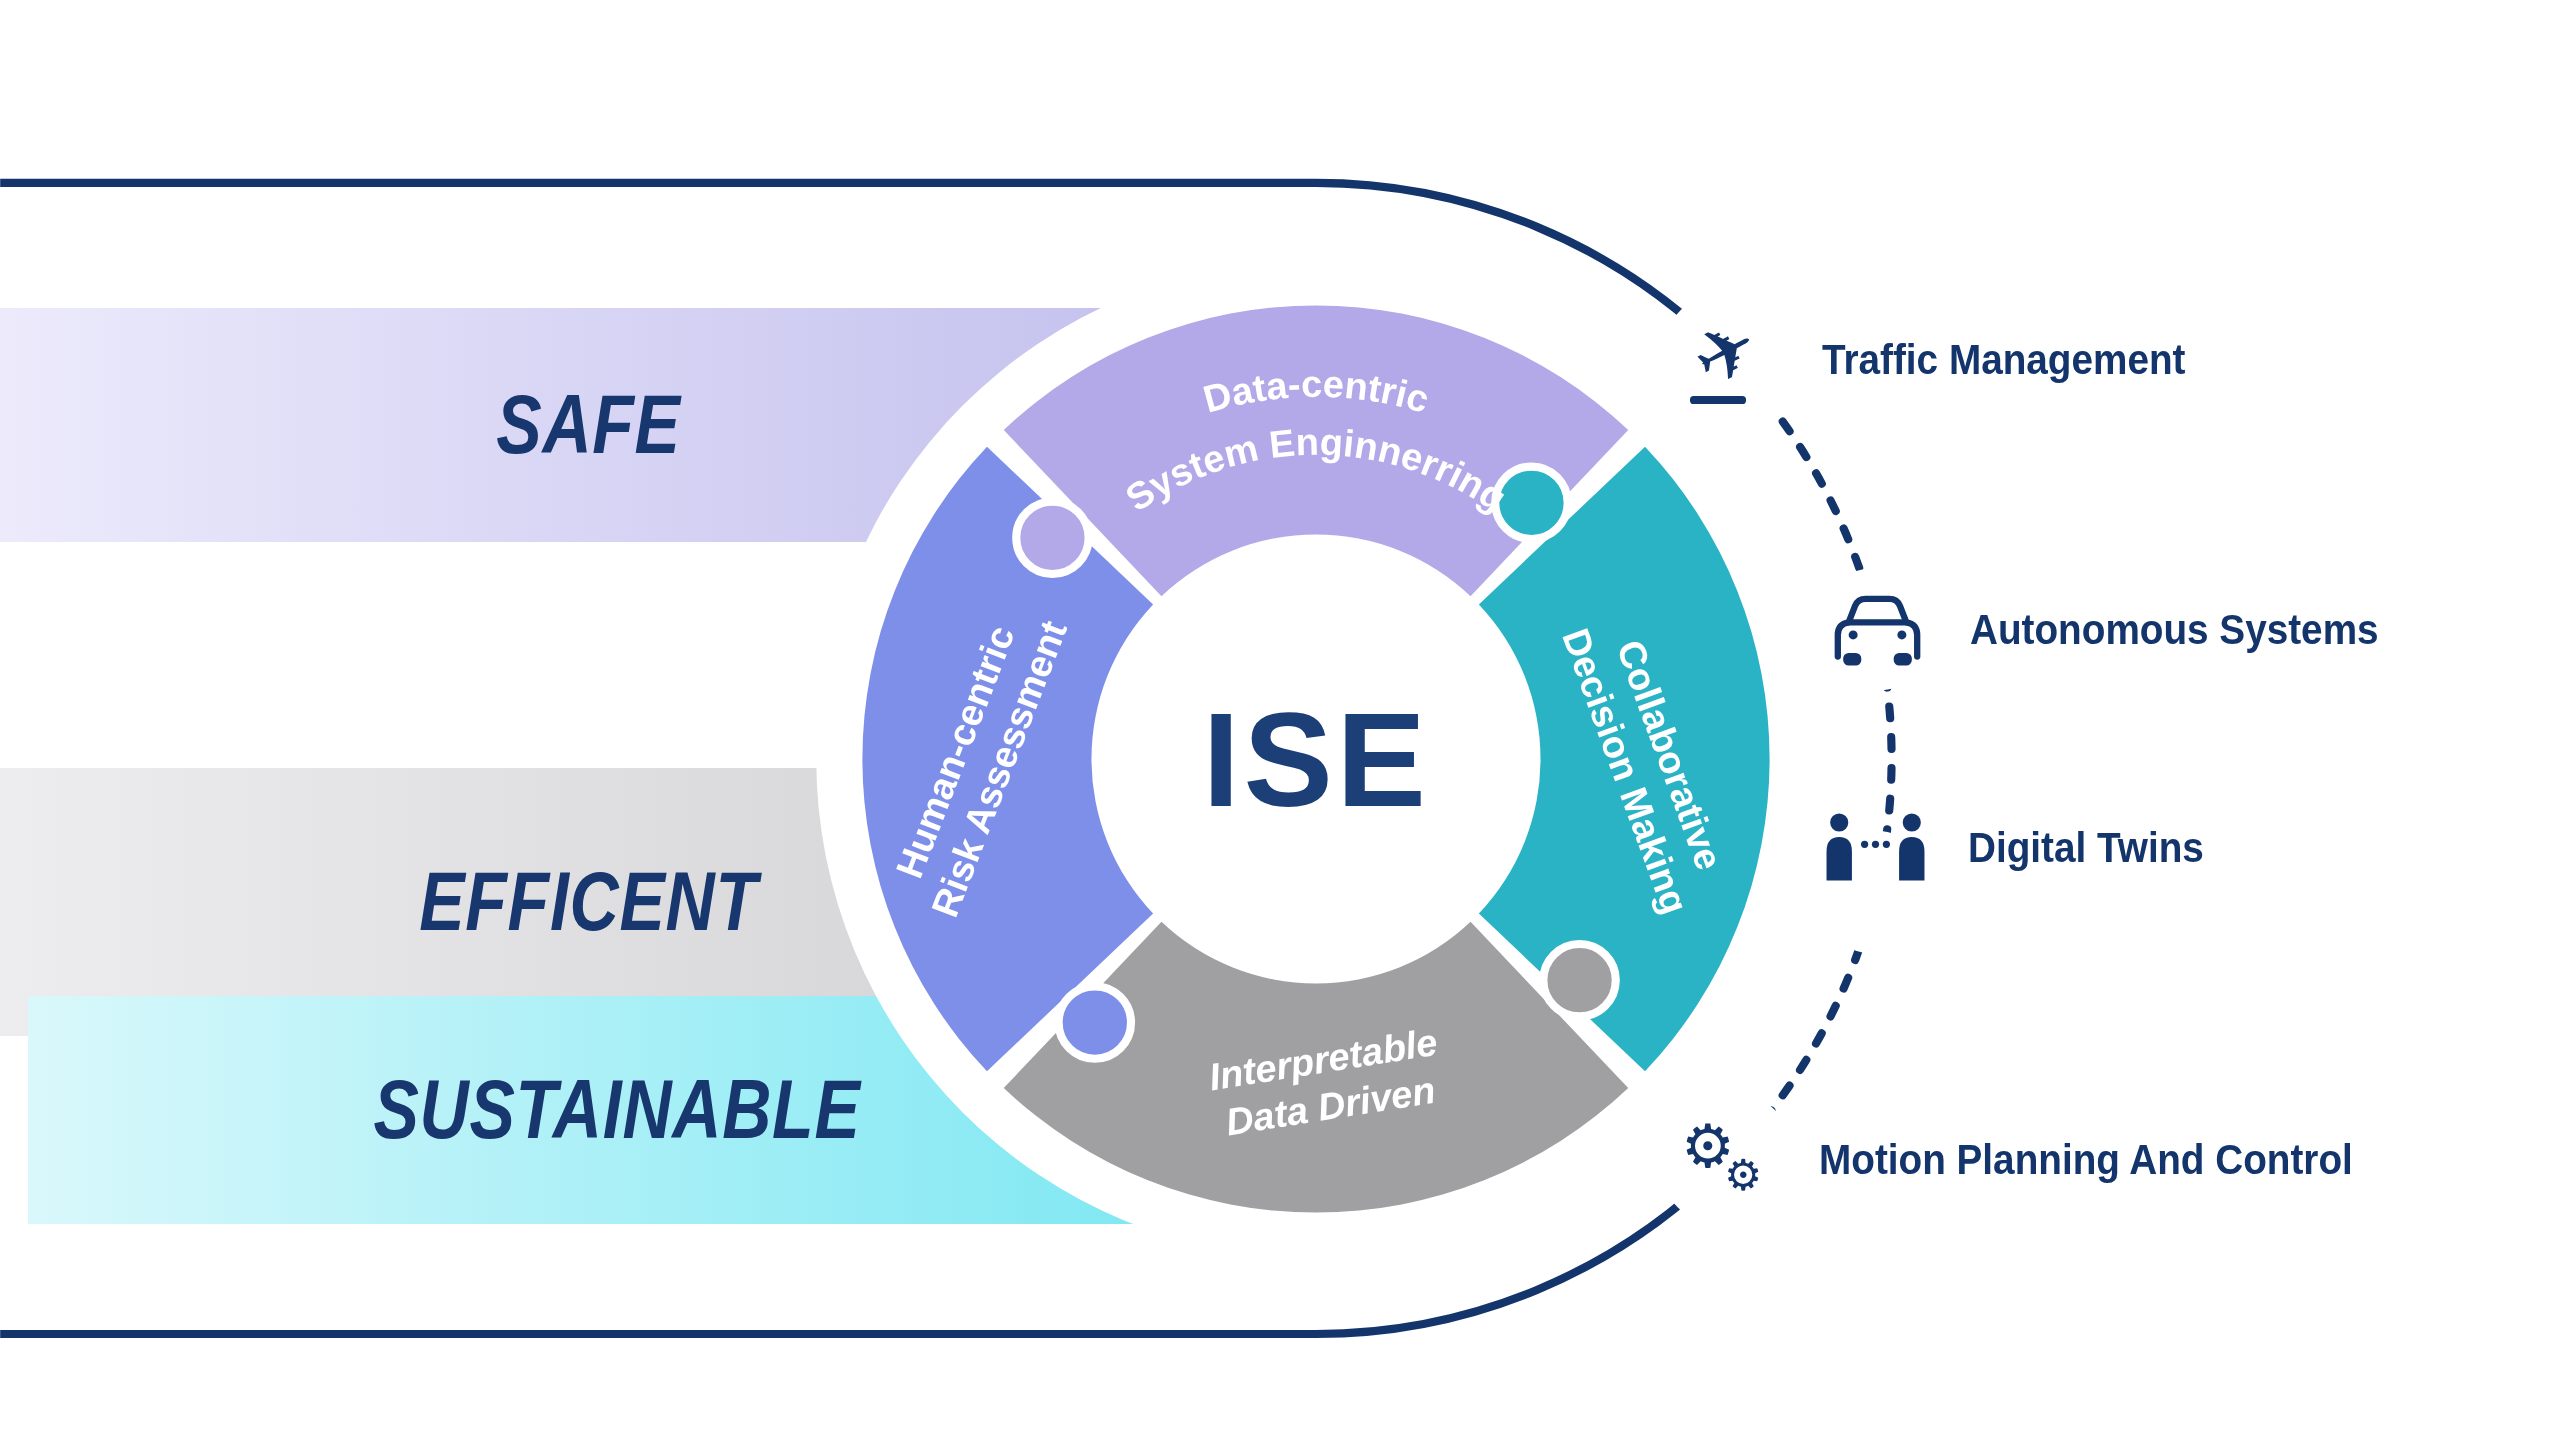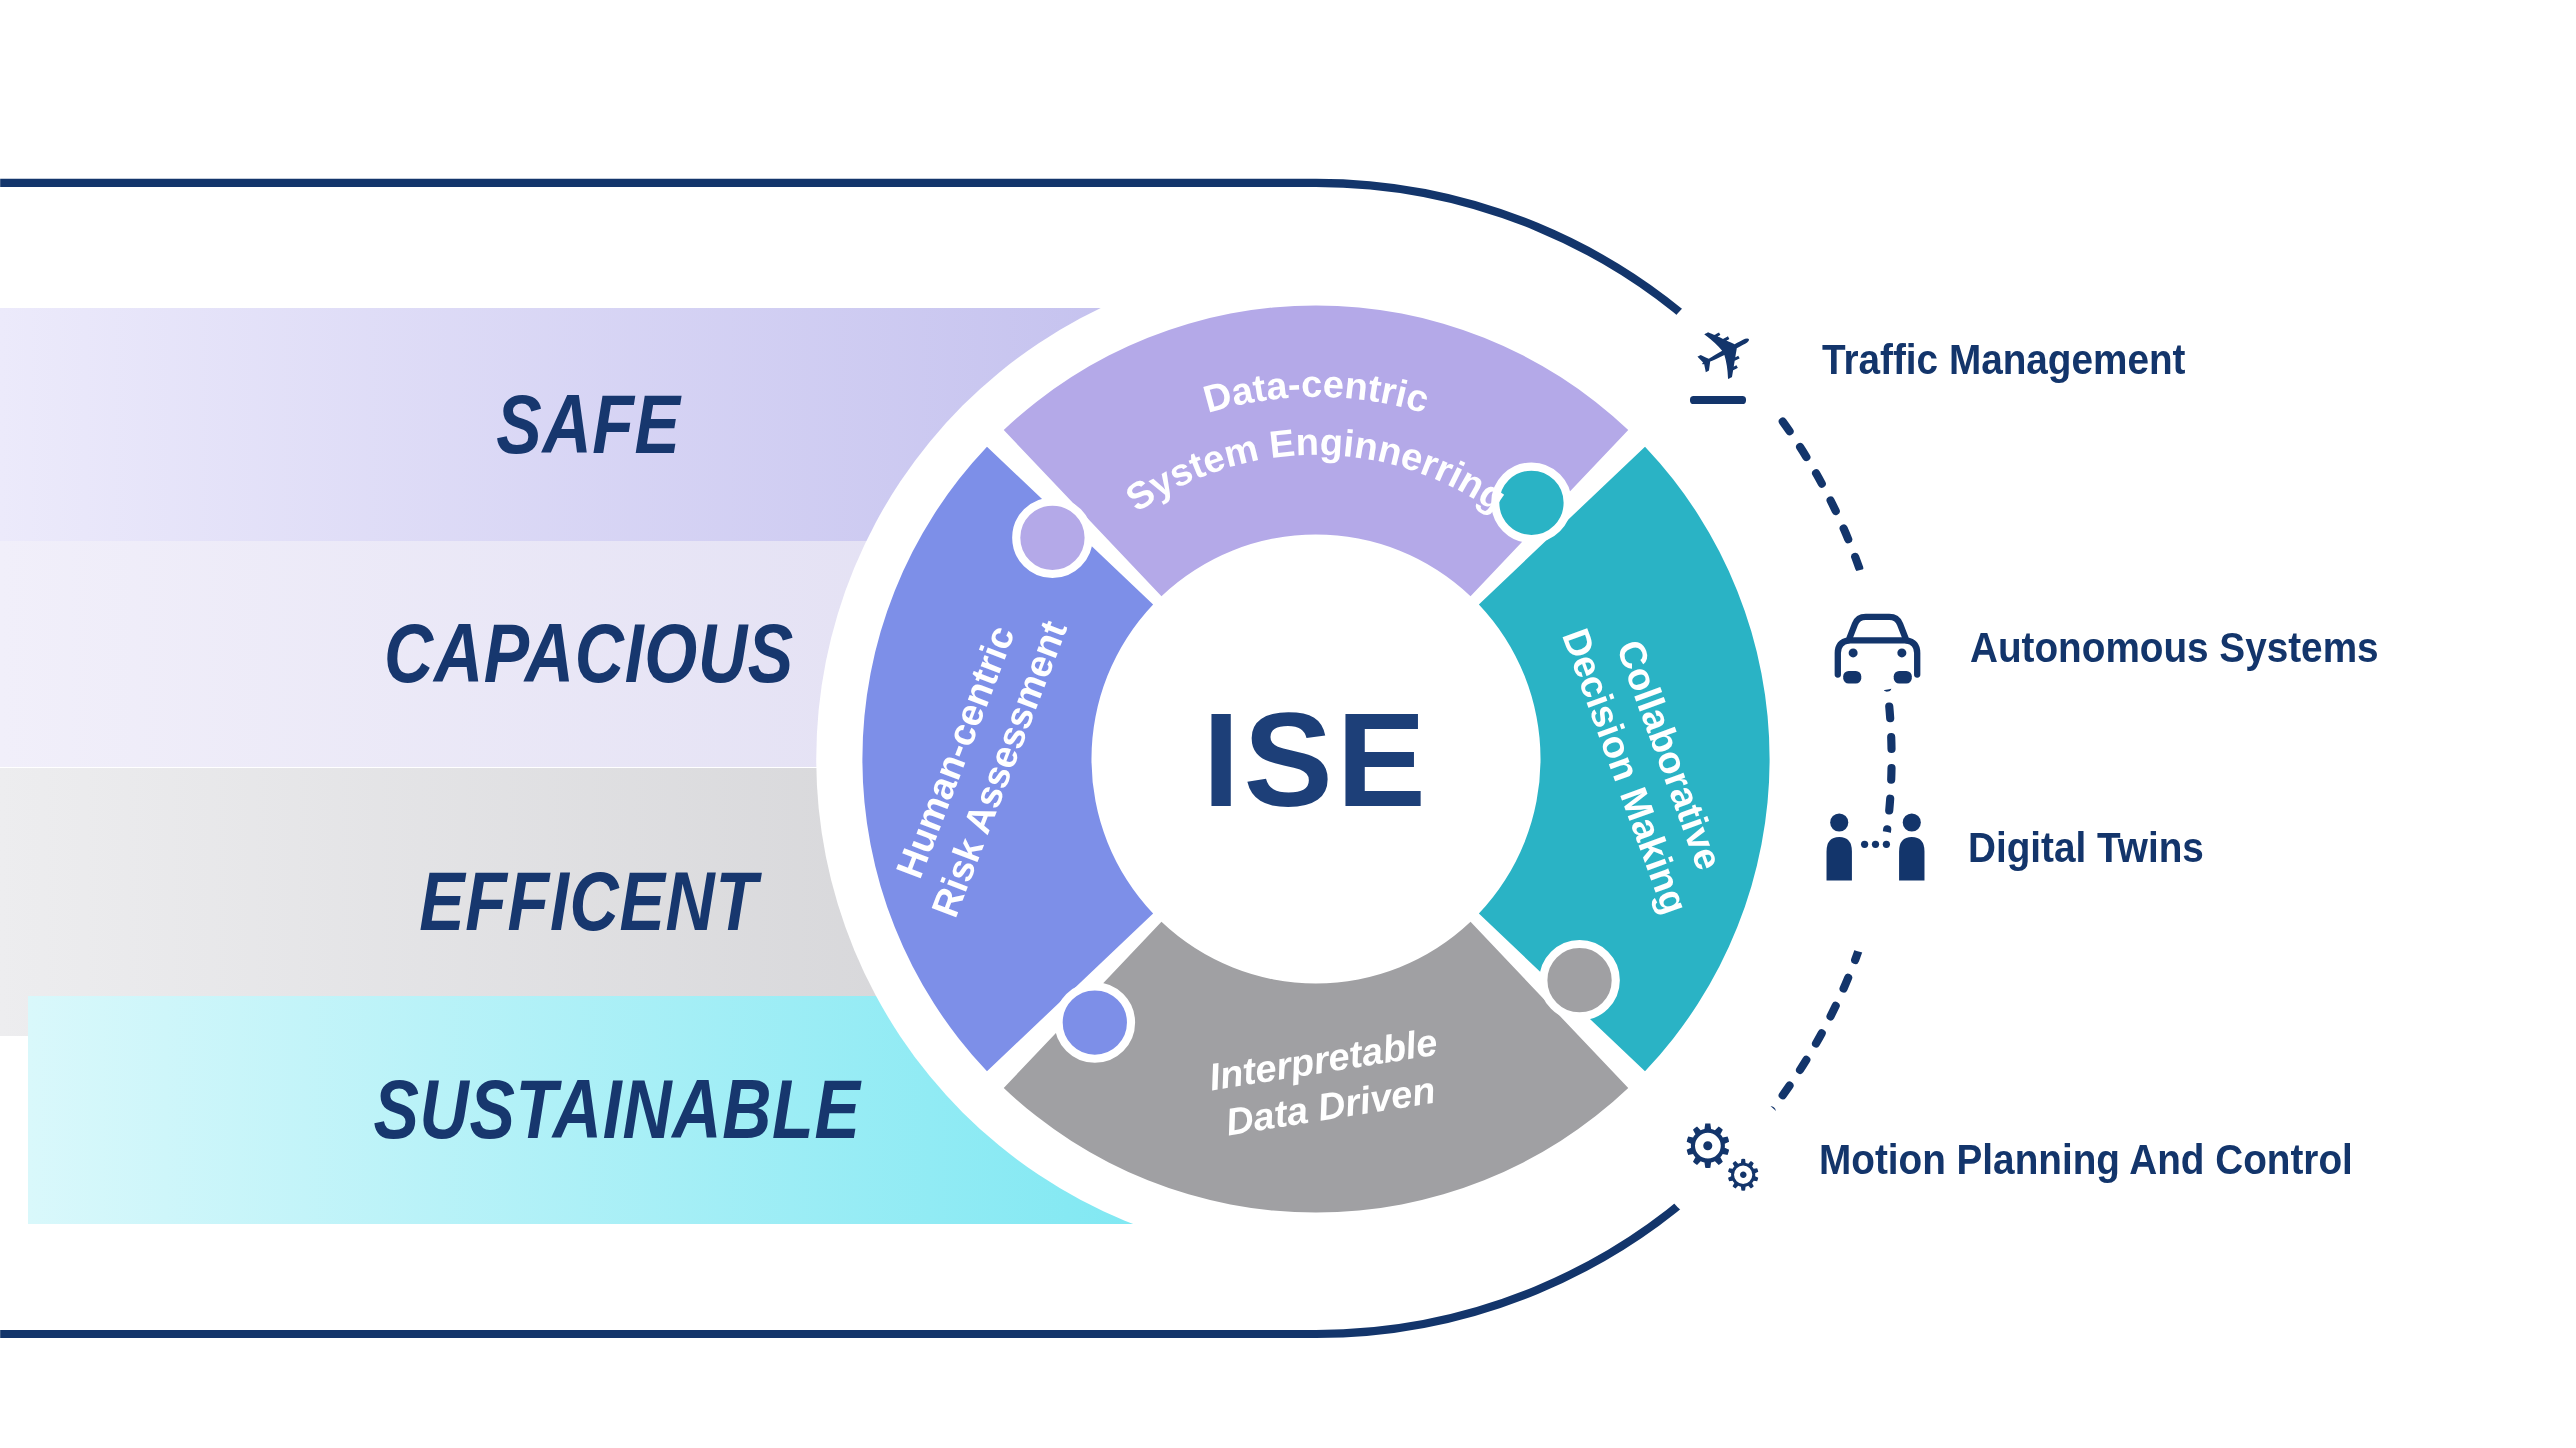--- a/index.html
+++ b/index.html
@@ -39,23 +39,20 @@
   .gear.g2 { font-size:43px; left:52px; top:45px; }
 </style>
 </head>
 <body>
 
 <div class="canvas">
 
   <div class="bars">
     <div class="bar" style="top: 308px; height: 234px; background: linear-gradient(90deg, rgb(236, 234, 251), rgb(195, 192, 238));">
       <span class="bar-label">SAFE</span>
-    </div>
-    <div class="bar" style="top: 541px; height: 226px; background: linear-gradient(90deg, rgb(241, 239, 250), rgb(224, 221, 242));">
-      <span class="bar-label">CAPACIOUS</span>
     </div>
     <div class="bar" style="top: 768px; height: 268px; background: linear-gradient(90deg, rgb(237, 237, 239), rgb(209, 209, 212));">
       <span class="bar-label">EFFICENT</span>
     </div>
     <div class="bar" style="top: 996px; height: 228px; background: linear-gradient(90deg, rgb(217, 248, 251), rgb(123, 231, 242)); margin-left: 28px;">
       <span class="bar-label">SUSTAINABLE</span>
     </div>
   </div>
 
   <svg class="bg" width="2576" height="1448" viewBox="0 0 2846 1600">
@@ -114,21 +111,21 @@
   <div class="apps">
 
     <div class="app" style="left:1675px;top:309px;">
       <div class="app-icon">
         <span class="plane-glyph">✈</span>
         <span class="runway"></span>
       </div>
       <span class="app-label">Traffic Management</span>
     </div>
 
-    <div class="app" style="left:1823px;top:597px;">
+    <div class="app" style="left:1823px;top:579px;">
       <div class="app-icon">
         <svg width="105" height="83" viewBox="0 0 116 92">
           <g fill="none" stroke="#13356b" stroke-width="7" stroke-linecap="round" stroke-linejoin="round">
             <path d="M14 76 V52 Q14 40 26 38 L33 20 Q36 12 45 12 H71 Q80 12 83 20 L90 38 Q102 40 102 52 V76"></path>
             <path d="M26 38 H90"></path>
           </g>
           <circle cx="31" cy="52" r="5" fill="#13356b"></circle>
           <circle cx="85" cy="52" r="5" fill="#13356b"></circle>
           <rect x="20" y="72" width="20" height="14" rx="6" fill="#13356b"></rect>
           <rect x="76" y="72" width="20" height="14" rx="6" fill="#13356b"></rect>

